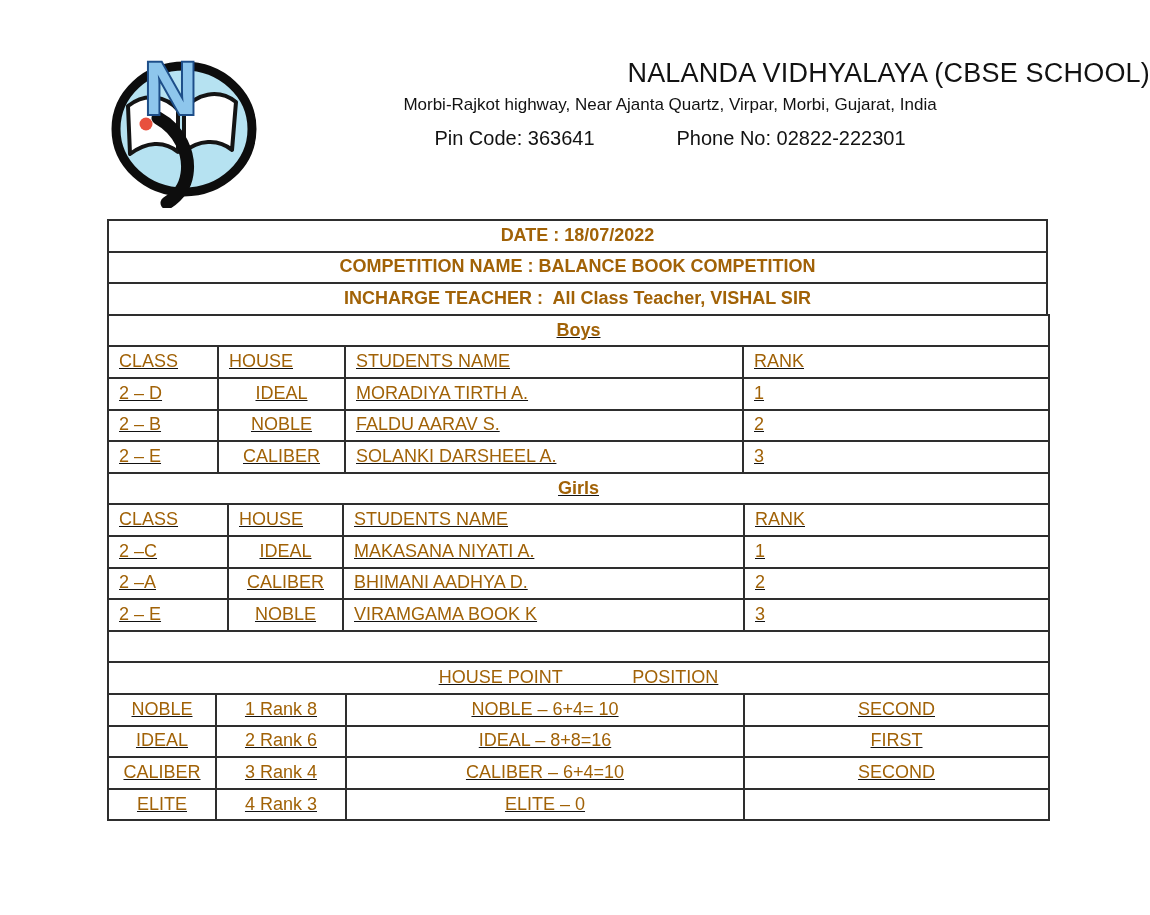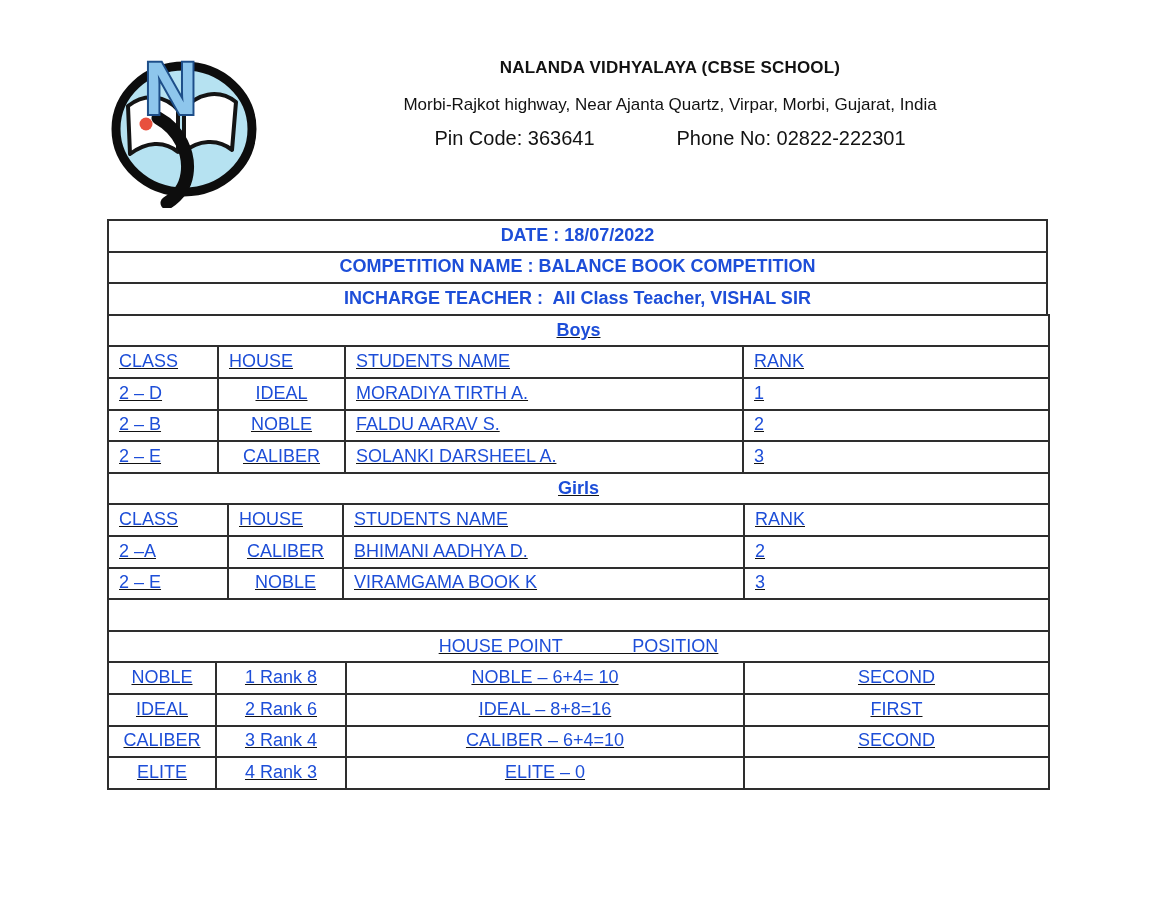--- a/index.html
+++ b/index.html
@@ -8,37 +8,37 @@
     width:1150px; height:915px;
     background:#ffffff;
     font-family:"Liberation Sans", sans-serif;
     color:#121212;
     overflow:hidden;
   }
   
   .logo { position:absolute; left:106px; top:44px; width:152px; height:164px; }
   .hdr-title {
     position:absolute; left:190px; top:58px; width:960px;
-    text-align:center; font-size:17px; font-weight:bold; letter-spacing:0.2px;
+    text-align:right; font-size:27px; font-weight:normal; letter-spacing:0.2px;
   }
   .hdr-address {
     position:absolute; left:190px; top:95px; width:960px;
     text-align:center; font-size:17px;
   }
   .hdr-contact {
     position:absolute; left:190px; top:127px; width:960px;
     display:flex; justify-content:center; gap:82px; font-size:20px;
   }
   
   .tables { position:absolute; left:107px; top:219px; }
   table { border-collapse:collapse; table-layout:fixed; width:941px; }
   table + table { margin-top:-2px;text-decoration:underline; }
   td {
     border:2px solid #2e2e2e;
-    font-size:18px; color:#1d4ed8;
+    font-size:18px; color:#a16207;
     height:29.6px; line-height:1.1;
     padding:0 2px 0 10px;
     vertical-align:middle; overflow:hidden;
     white-space:nowrap;
   }
   td.c { text-align:center; padding:0 2px; }
   td.b { font-weight:bold; }
   td.pre { white-space:pre;margin-left:22px; }
 </style>
 </head>
@@ -127,20 +127,26 @@
           <tr>
         <td colspan="4" class="c b">Girls</td>
       </tr>
       <tr>
         <td>CLASS</td>
         <td>HOUSE</td>
         <td>STUDENTS NAME</td>
         <td>RANK</td>
       </tr>
       <tr>
+        <td>2 –C</td>
+        <td class="c">IDEAL</td>
+        <td>MAKASANA NIYATI A.</td>
+        <td>1</td>
+      </tr>
+      <tr>
         <td>2 –A</td>
         <td class="c">CALIBER</td>
         <td>BHIMANI AADHYA D.</td>
         <td>2</td>
       </tr>
       <tr>
         <td>2 – E</td>
         <td class="c">NOBLE</td>
         <td>VIRAMGAMA BOOK K</td>
         <td>3</td>

